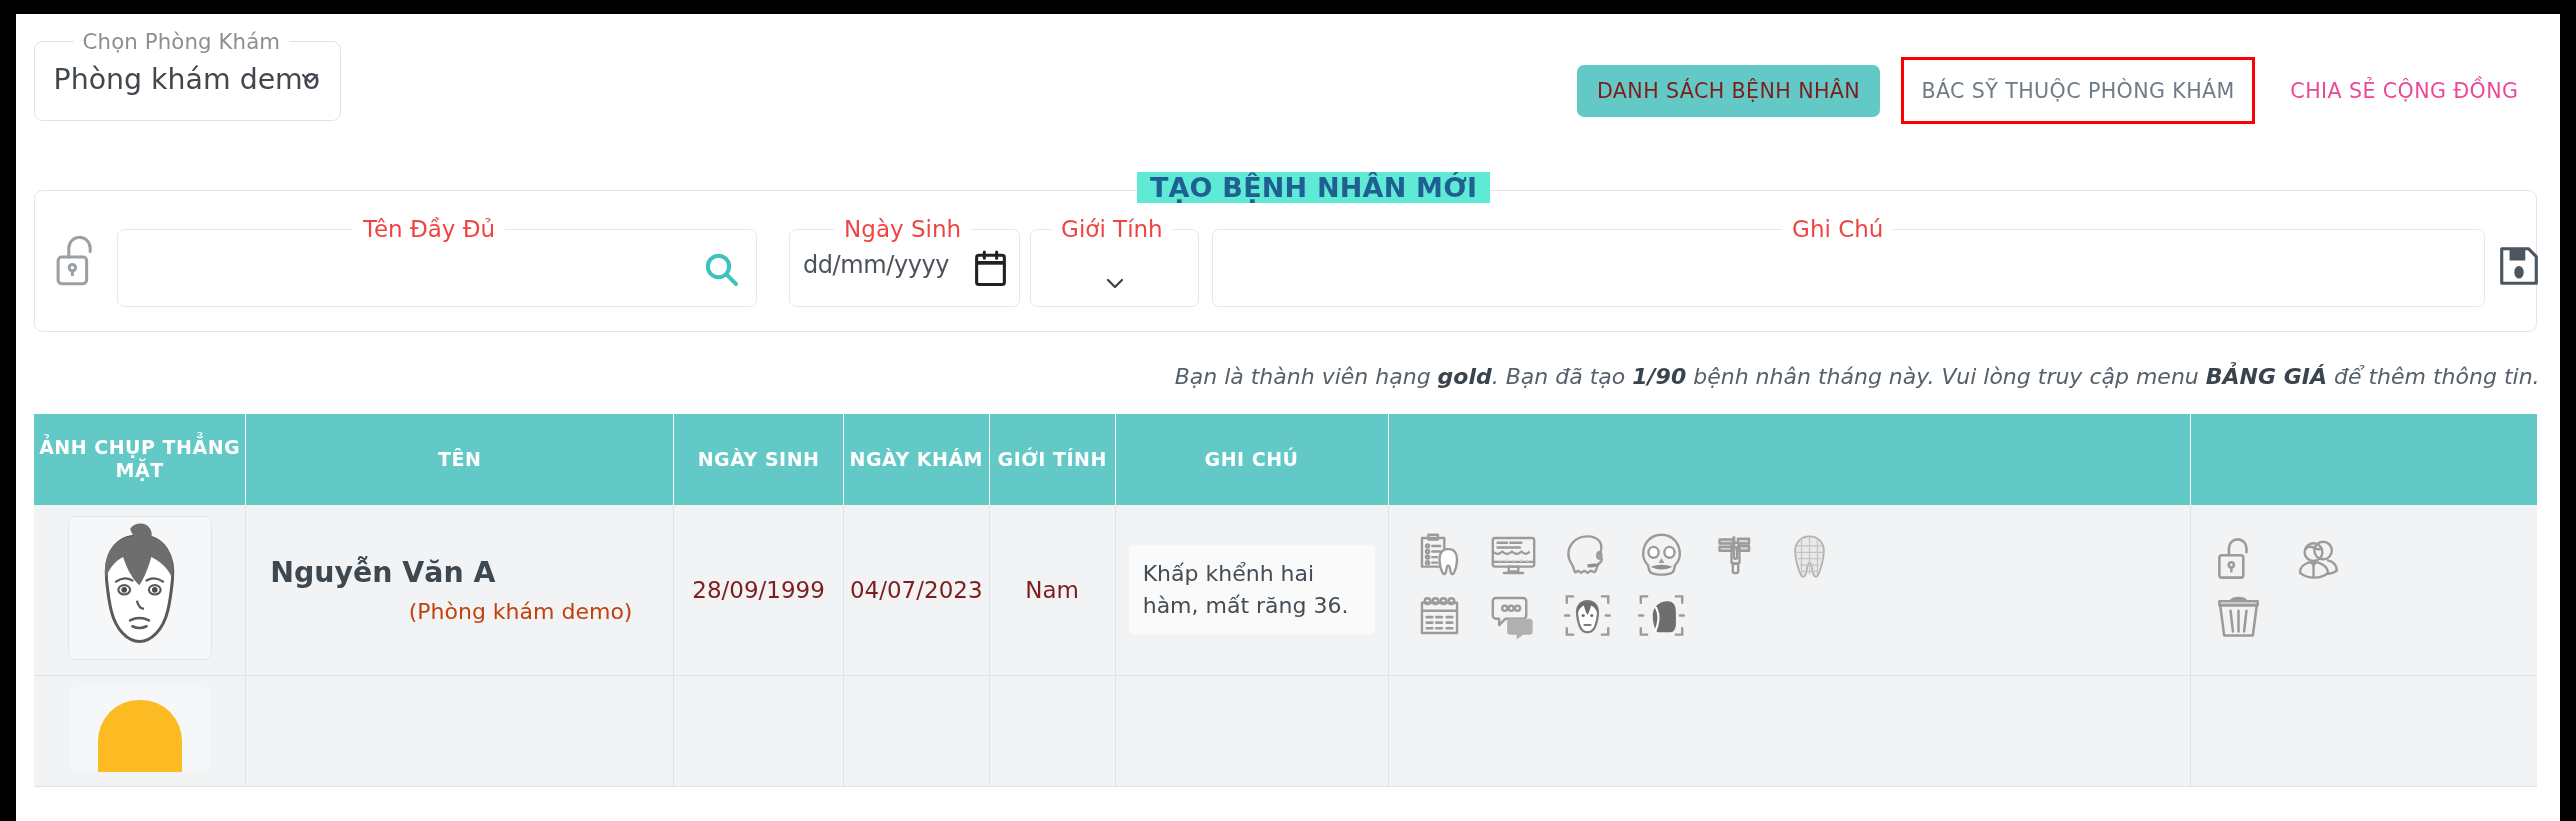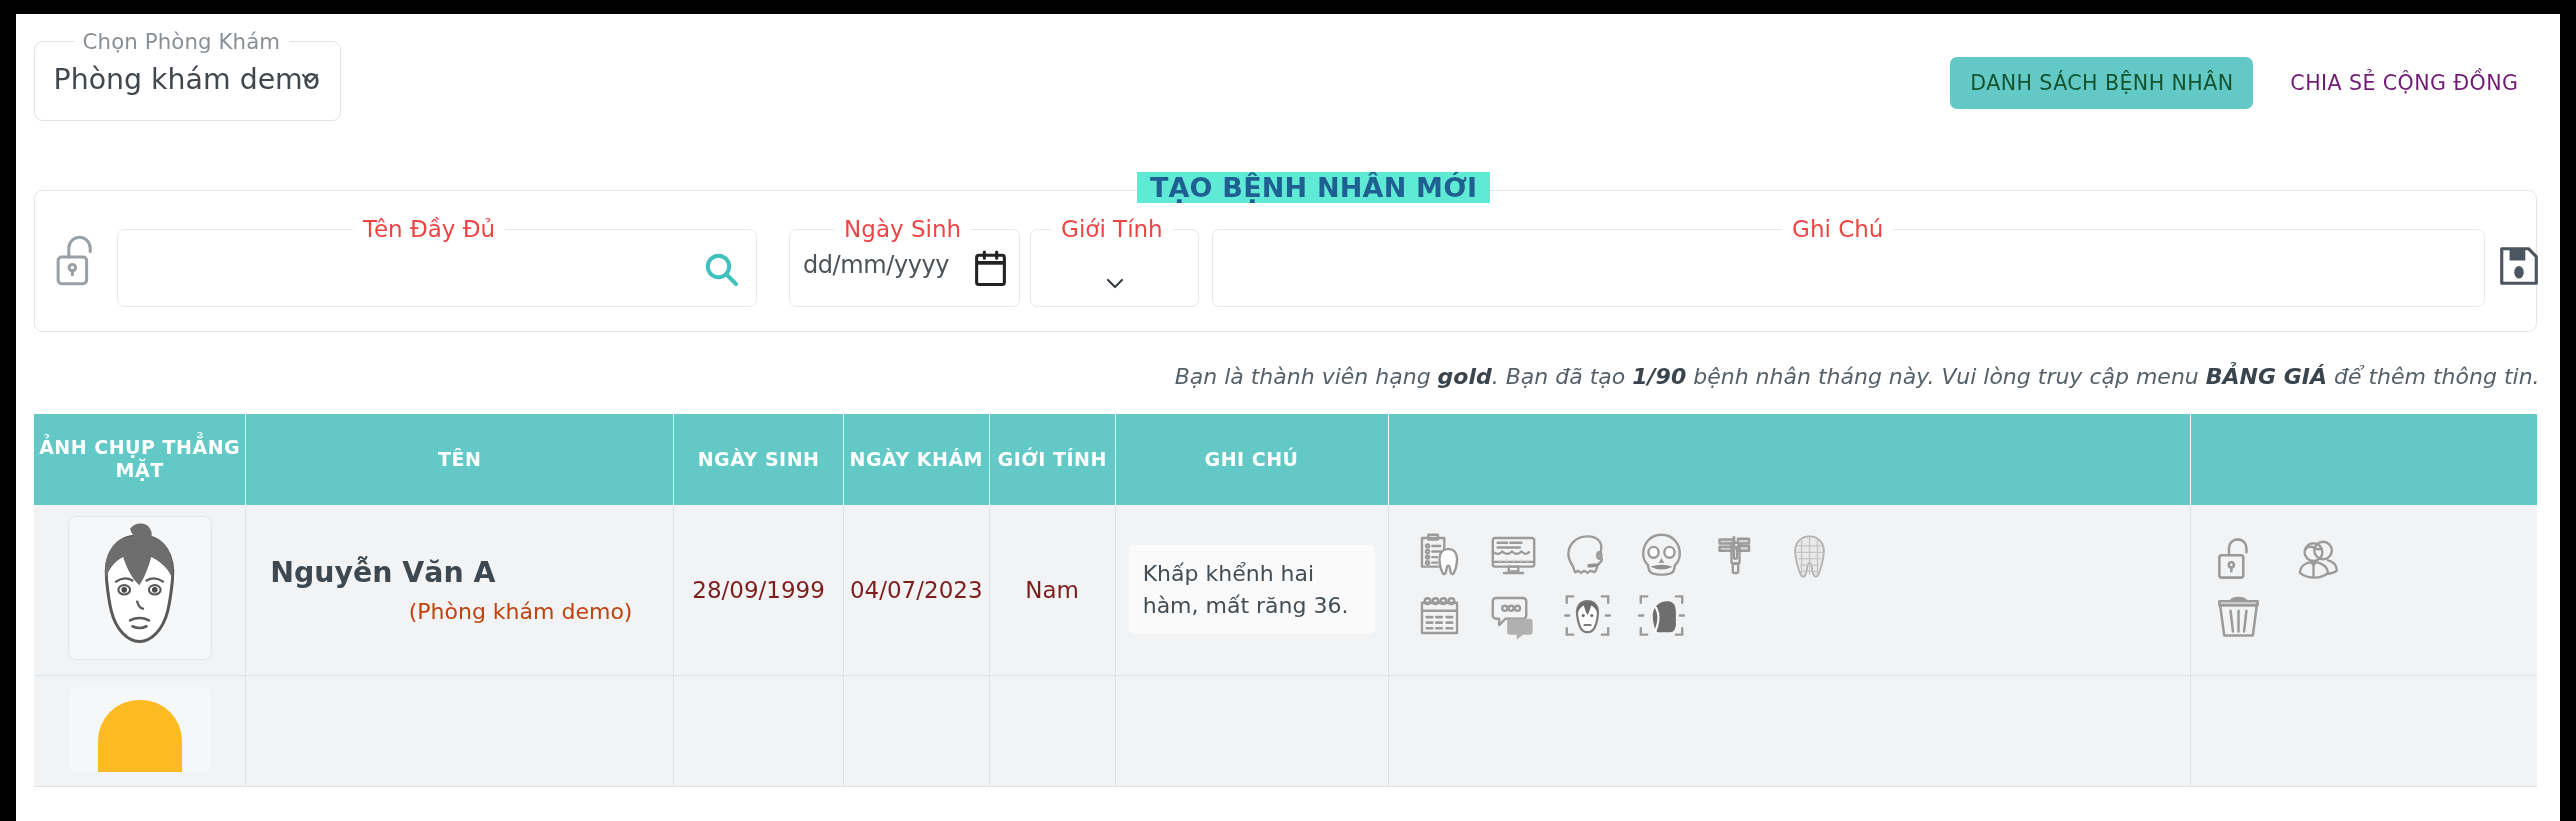--- a/index.html
+++ b/index.html
@@ -76,29 +76,29 @@
     position: absolute;
     right: 25.6px;
     top: 43px;
     display: flex;
     align-items: center;
     gap: 0px;
   }
   .nav-btn {
     font-size: 20.6px;
     letter-spacing: 0.4px;
-    color: #701a75;
+    color: #ec4899;
     white-space: nowrap;
     padding: 11.4px 15.6px;
     cursor: pointer;
   }
   .nav-btn.primary {
     background: #62c9c7;
     border-radius: 7.1px;
-    color: #14532d;
+    color: #7f1d1d;
     padding: 14px 20px;
     margin-right: 21.3px;
   }
   .nav-btn.highlight {
     border: 3.6px solid #ff0000;
     padding: 18.5px 17px;
     margin-right: 20px;
     color: #6f7b86;
     background: #fff;
   }
@@ -321,20 +321,21 @@
       <span class="value">Phòng khám demo</span>
       <span class="chev">
         <svg class="chevron" viewBox="0 0 24 24" fill="none" stroke="#444b51" stroke-width="2.2" stroke-linecap="round" stroke-linejoin="round">
             <polyline points="5,9 12,16 19,9"></polyline>
           </svg>
       </span>
     </div>
 
     <div class="nav">
       <div class="nav-btn primary">DANH SÁCH BỆNH NHÂN</div>
+      <div class="nav-btn highlight">BÁC SỸ THUỘC PHÒNG KHÁM</div>
       <div class="nav-btn">CHIA SẺ CỘNG ĐỒNG</div>
     </div>
   </div>
 
   <div class="create-box">
     <span class="legend">TẠO BỆNH NHÂN MỚI</span>
 
     <span class="lock-cell">
       <svg viewBox="0 0 32 32" fill="none" stroke="#9aa0a6" stroke-width="1.7" stroke-linecap="round" stroke-linejoin="round">
         <rect x="4" y="14" width="16" height="15" rx="2"></rect>

